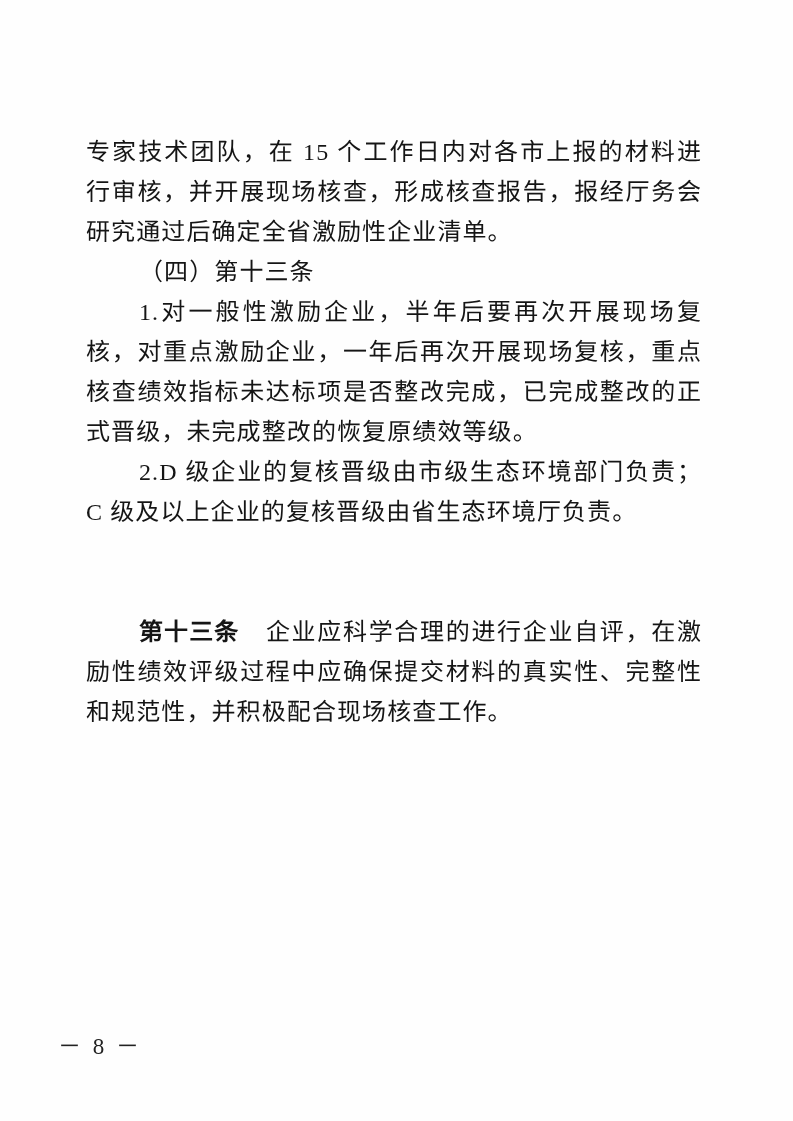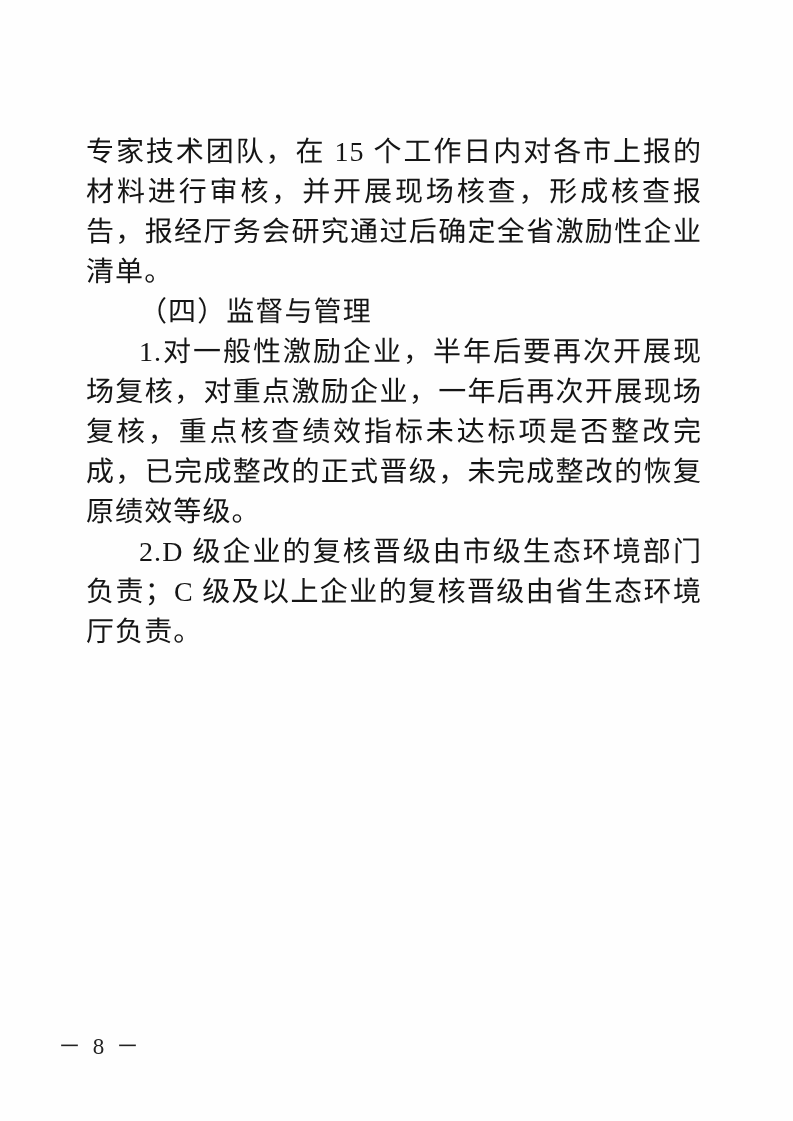--- a/index.html
+++ b/index.html
@@ -26,21 +26,21 @@
 
   .content {
     position: absolute;
     left: 86px;
     top: 132px;
     width: 616px;
   }
 
   
   .para {
-    font-size: 28px;
+    font-size: 24px;
     line-height: 40px;
     letter-spacing: 1.1px;
     text-align: justify;
     text-justify: inter-ideograph;
     margin: 0;
     color: #151515;
     font-weight: 400;
   }
   .para.indent2 {
     text-indent: 53px;
@@ -92,31 +92,32 @@
 </style>
 </head>
 <body>
 
 <div class="page">
 
   <div class="content">
 
     <p class="para cont">专家技术团队，在 15 个工作日内对各市上报的材料进行审核，并开展现场核查，形成核查报告，报经厅务会研究通过后确定全省激励性企业清单。</p>
 
-    <p class="para indent2">（四）监督与管理</p>
+    <p class="para indent2">（四）第十三条</p>
 
     <p class="para indent2">1.对一般性激励企业，半年后要再次开展现场复核，对重点激励企业，一年后再次开展现场复核，重点核查绩效指标未达标项是否整改完成，已完成整改的正式晋级，未完成整改的恢复原绩效等级。</p>
 
     <p class="para indent2">2.D 级企业的复核晋级由市级生态环境部门负责；C 级及以上企业的复核晋级由省生态环境厅负责。</p>
 
 
     <div class="space-line"></div>
 
 
     <div class="space-line"></div>
 
+    <p class="para indent2"><span class="hei">第十三条</span><span class="gap-sp"></span><span>企业应科学合理的进行企业自评，在激励性绩效评级过程中应确保提交材料的真实性、完整性和规范性，并积极配合现场核查工作。</span></p>
 
 
   </div>
 
   <div class="footer">－ 8 －</div>
 
 </div>
 
 </body></html>

